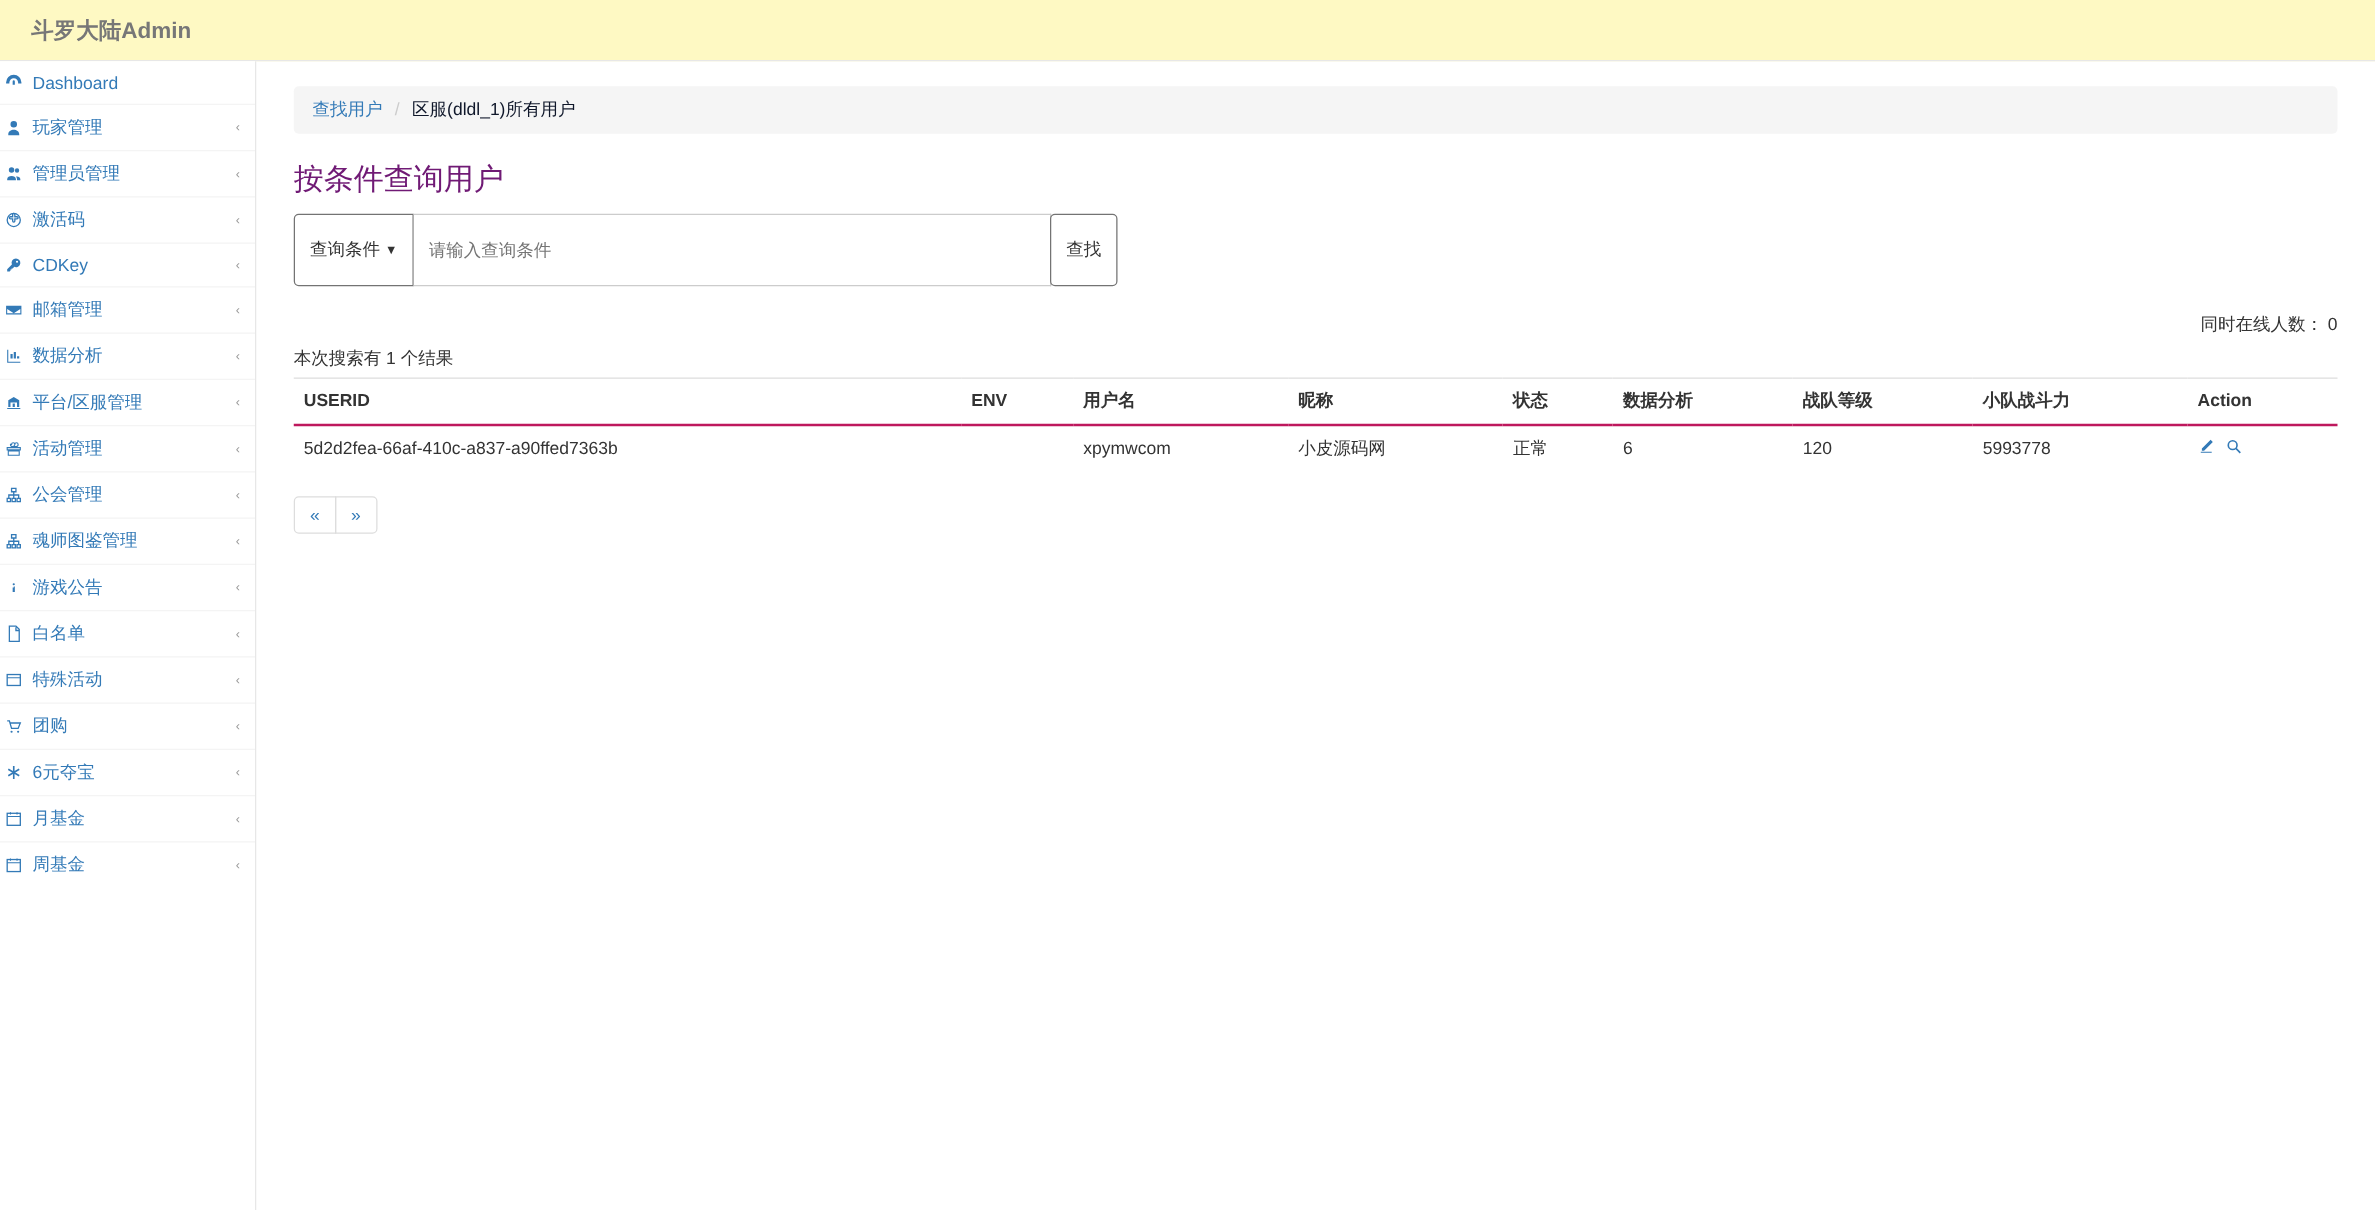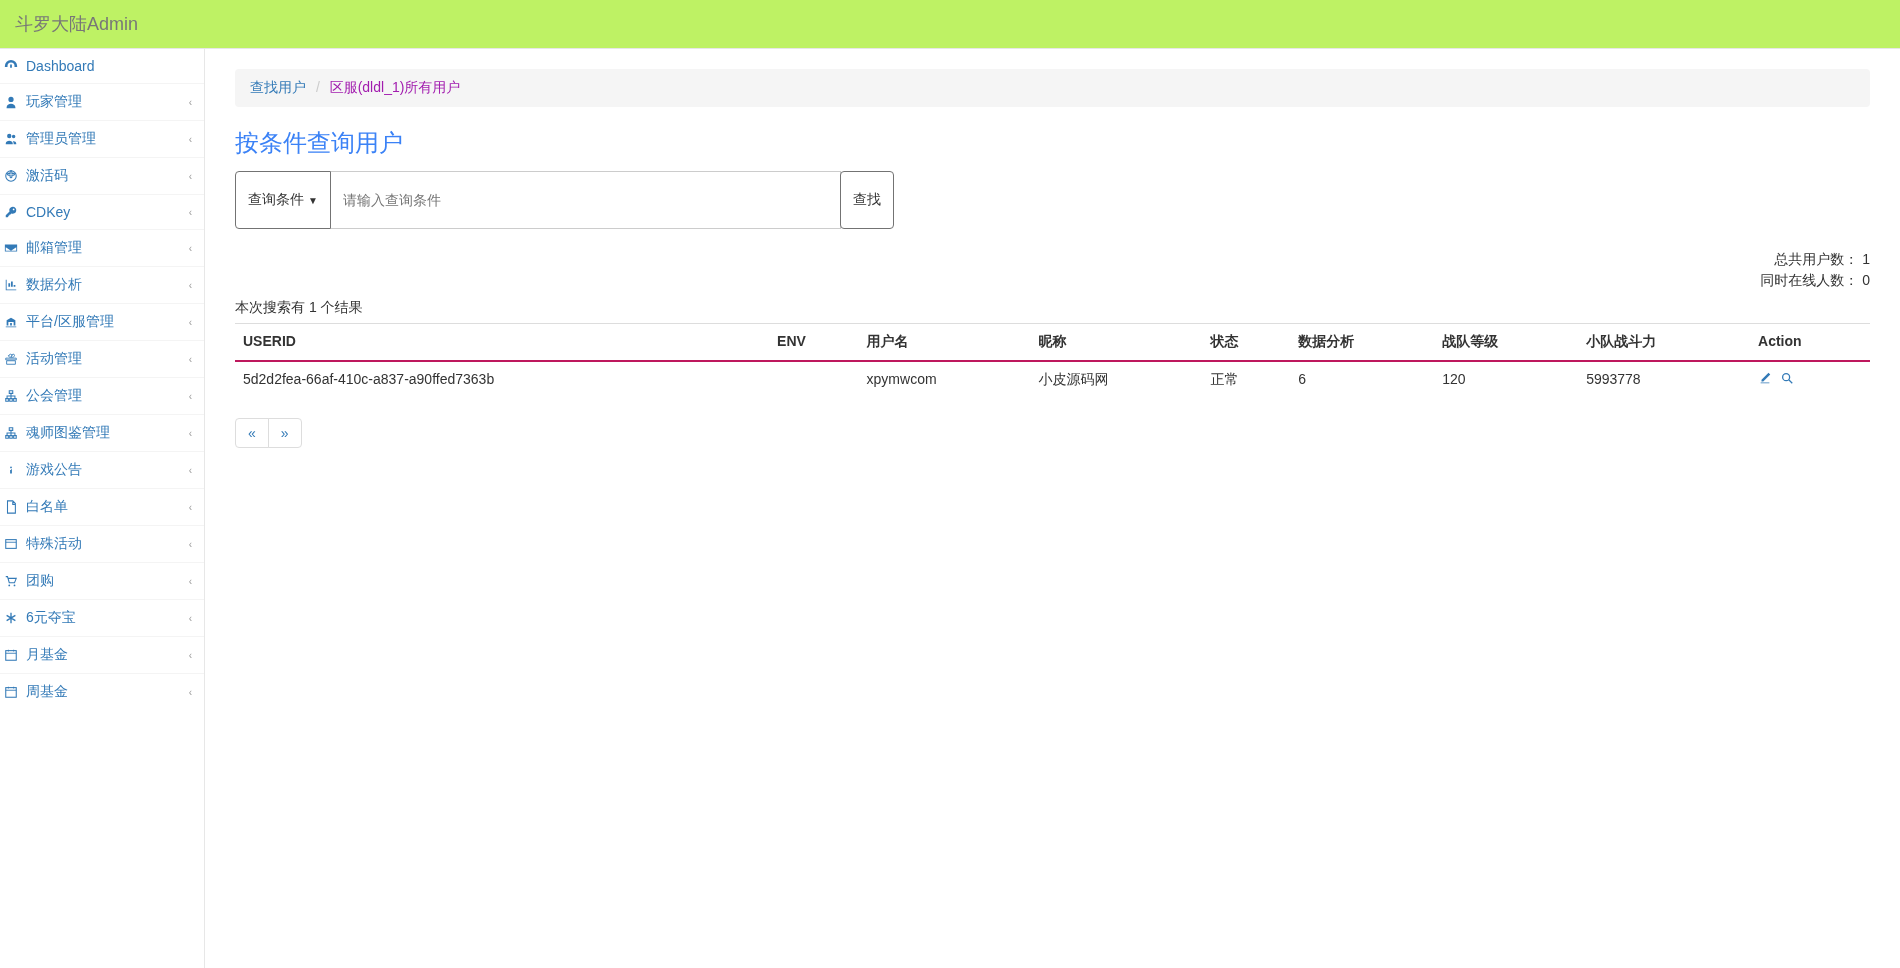--- a/index.html
+++ b/index.html
@@ -7,23 +7,24 @@
       margin: 0;
       padding: 0;
     }
     body {
       font-family: "Helvetica Neue", Helvetica, Arial, sans-serif;
       font-size: 14px;
       color: #333;
       background: #fff;
     }
     .navbar {
-      background: #bef264;
+      background: #fef9c3;
       border-bottom: 1px solid #e7e7e7;
-      padding: 12px 15px;
+      padding: 12px 25px;
+      font-weight: bold;
     }
     .navbar-brand {
       font-size: 18px;
       color: #777;
     }
     .container-wrap {
       display: flex;
     }
     .sidebar {
       width: 205px;
@@ -68,27 +69,27 @@
     }
     .breadcrumb a {
       color: #337ab7;
       text-decoration: none;
     }
     .breadcrumb .sep {
       color: #ccc;
       margin: 0 6px;
     }
     .breadcrumb .current {
-      color: #a21caf;
+      color: #0f172a;
     }
     h3.page-title {
       font-size: 24px;
       font-weight: 500;
       margin-bottom: 12px;
-      color: #3b82f6;
+      color: #701a75;
     }
     .search-row {
       display: flex;
       margin-bottom: 20px;
     }
     .btn {
       display: inline-flex;
       align-items: center;
       padding: 19px 12px;
       font-size: 14px;
@@ -359,24 +360,20 @@
     <div class="search-row">
       <button class="btn btn-dropdown">
         <span>查询条件</span>
         <span class="caret">▼</span>
       </button>
       <input type="text" placeholder="请输入查询条件" style="">
       <button class="btn input-group-btn-right">查找</button>
     </div>
 
     <div class="stats">
-      <div>
-        <span>总共用户数：</span>
-        <span>1</span>
-      </div>
       <div>
         <span>同时在线人数：</span>
         <span>0</span>
       </div>
     </div>
 
     <div class="result-count">
       <span>本次搜索有 </span><span>1</span><span> 个结果</span>
     </div>
 

